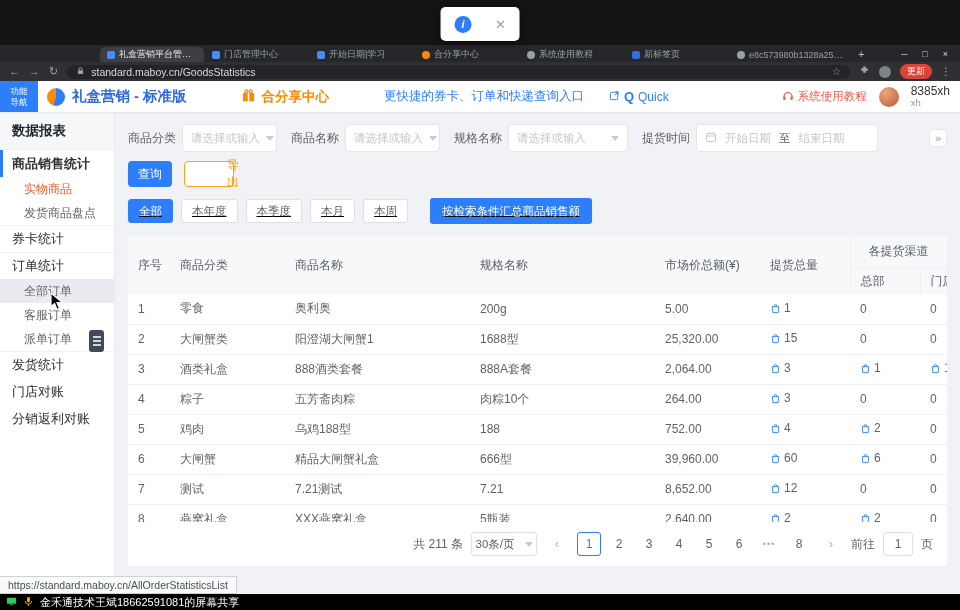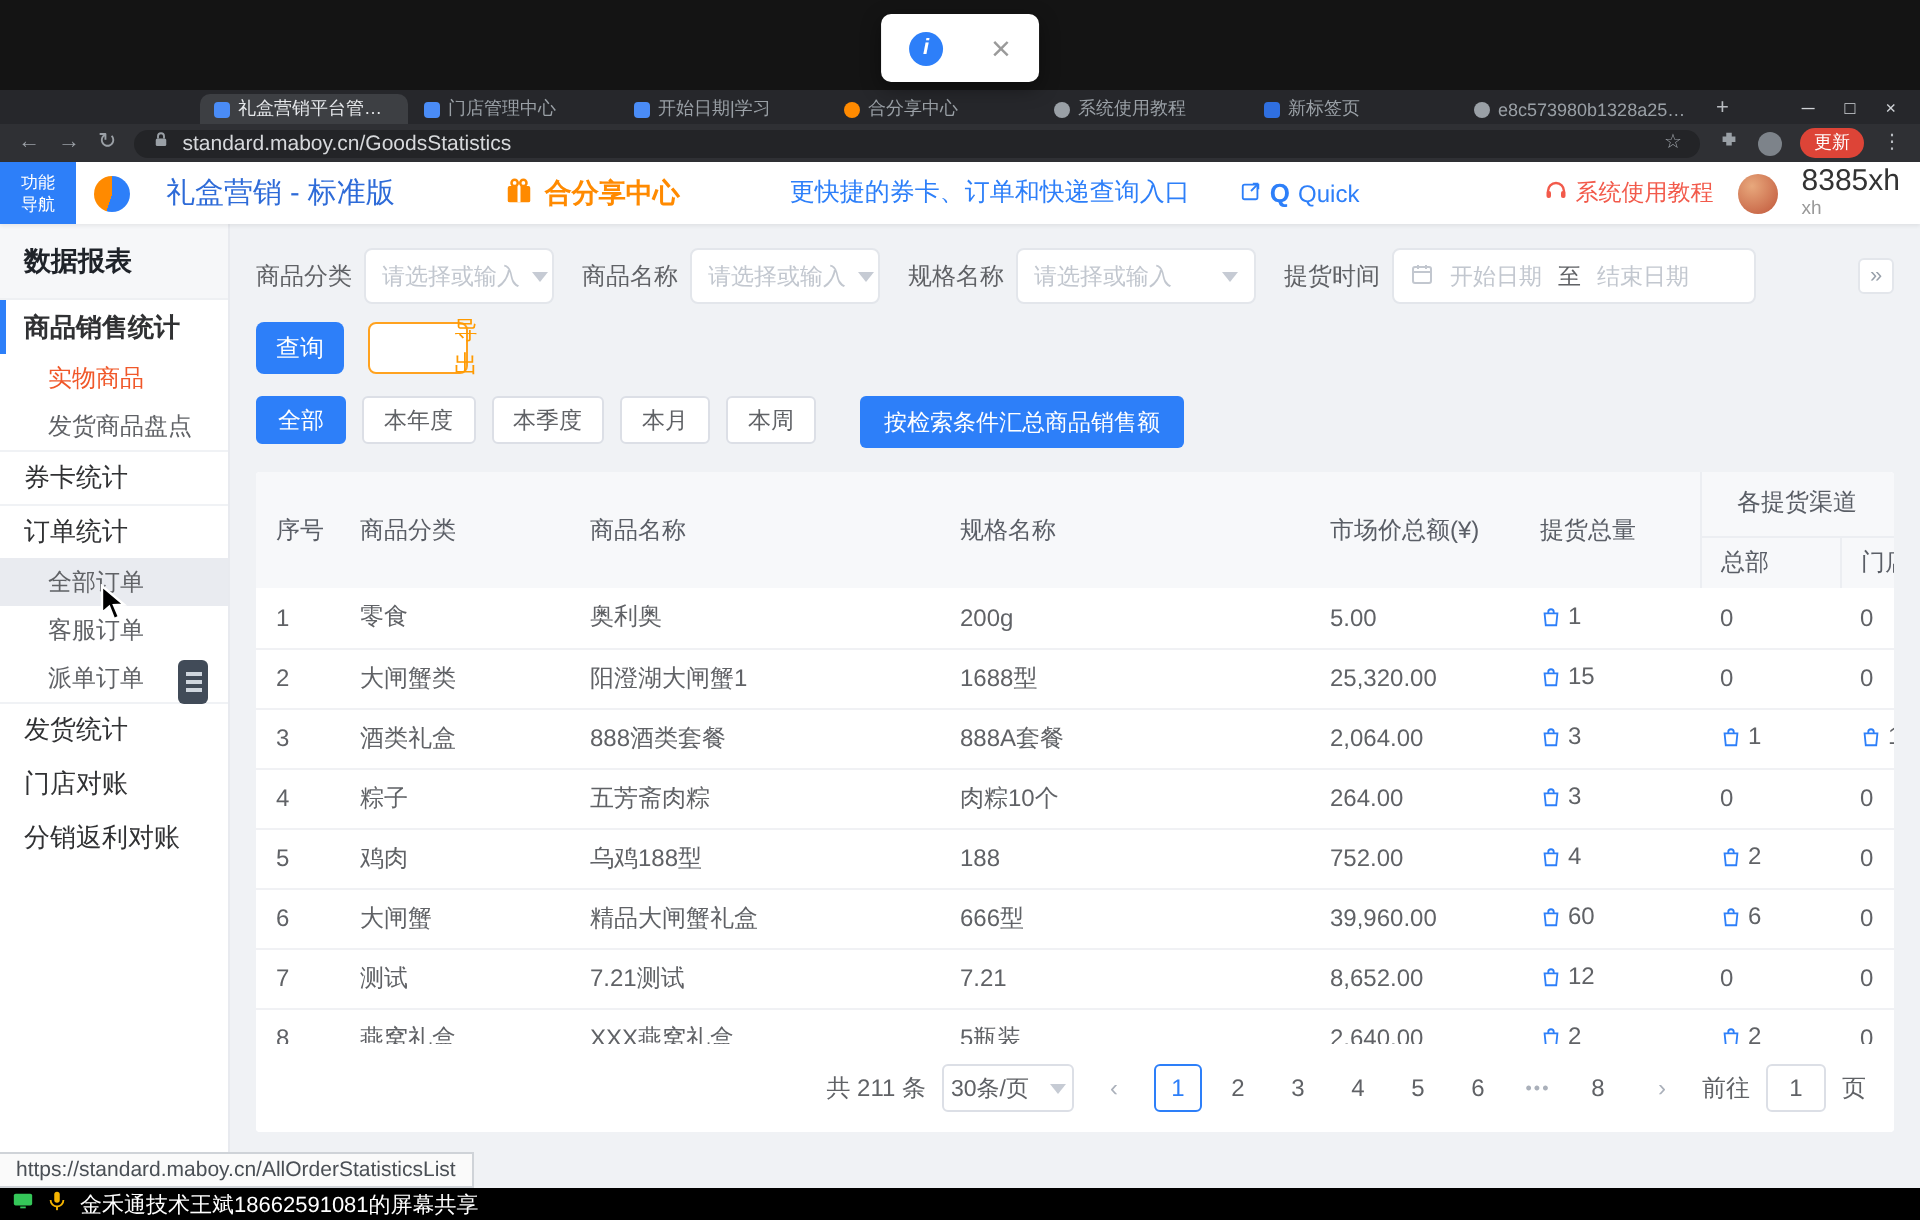--- a/index.html
+++ b/index.html
@@ -43,31 +43,31 @@
 #updatechip{background:#dd4437;color:#fff;font-size:9px;padding:1px 7px;border-radius:8px;flex:none;}
 #kebab{color:#b9bdc2;font-size:10px;}
 
 
 #appheader{position:absolute;left:0;top:81px;width:960px;height:31px;background:#fff;
   display:flex;align-items:center;box-shadow:0 1px 2px rgba(0,0,0,.07);z-index:2;}
 #navtoggle{width:38px;height:31px;background:#2d7ff9;color:#fff;font-size:8.5px;line-height:1.2;
   display:flex;flex-direction:column;align-items:center;justify-content:center;flex:none;}
 #applogo{width:18px;height:18px;border-radius:50%;margin-left:9px;flex:none;
   background:conic-gradient(#2d7ff9 0 55%,#ff8a00 55% 100%);}
-#brand{font-size:14.5px;font-weight:normal;color:#2e6bd8;margin-left:18px;white-space:nowrap;}
+#brand{font-size:14.5px;font-weight:bold;color:#2e6bd8;margin-left:7px;white-space:nowrap;}
 #sharecenter{display:flex;align-items:center;gap:5px;margin-left:55px;color:#ff8a00;
   font-weight:bold;font-size:13.5px;white-space:nowrap;}
 #promo{margin-left:55px;color:#2d7ff9;font-size:12.5px;white-space:nowrap;}
 #quick{display:flex;align-items:center;gap:4px;margin-left:25px;color:#2d7ff9;font-size:12px;white-space:nowrap;}
 #quick .q{font-weight:bold;font-size:13px;}
 #hdr-right{margin-left:auto;display:flex;align-items:center;gap:12px;padding-right:10px;}
 #tutorial{display:flex;align-items:center;gap:4px;color:#f25a4b;font-size:11.5px;white-space:nowrap;}
 #user-avatar{width:20px;height:20px;border-radius:50%;background:radial-gradient(circle at 35% 30%,#e8a87c,#c0563a);flex:none;}
 #usernames{display:flex;flex-direction:column;line-height:1.1;}
-#usernames .n1{font-size:15px;color:#333;}
+#usernames .n1{font-size:12px;color:#333;}
 #usernames .n2{font-size:9.5px;color:#999;}
 
 
 #page{position:absolute;left:0;top:112px;width:960px;height:482px;background:#f0f2f5;}
 
 
 #sidebar{position:absolute;left:0;top:0;width:115px;height:482px;background:#fff;border-right:1px solid #e8eaef;}
 #side-section{height:38px;line-height:38px;padding-left:12px;font-size:13.5px;font-weight:bold;color:#1f2329;
   background:#f6f7f9;border-bottom:1px solid #eef0f3;}
 .side-item{position:relative;display:flex;align-items:center;white-space:nowrap;}
@@ -96,21 +96,21 @@
   border-top:5px solid #c6cbd4;margin-left:6px;}
 #daterange{width:182px;height:28px;background:#fff;border:1px solid #e3e6eb;border-radius:4px;
   display:flex;align-items:center;gap:8px;padding:0 8px;font-size:11.5px;}
 #daterange .to{color:#606266;}
 #collapse-btn{margin-left:auto;width:18px;height:18px;background:#fff;border:1px solid #e3e6eb;border-radius:3px;
   color:#98a0aa;font-size:11px;display:flex;align-items:center;justify-content:center;}
 #btn-row{display:flex;align-items:center;gap:12px;margin-top:9px;}
 .btn{height:26px;border-radius:4px;font-size:12px;display:flex;align-items:center;justify-content:center;border:none;}
 #query-btn{width:44px;background:#2d7ff9;color:#fff;}
 #export-btn{width:48px;background:#fff;border:1px solid #ffa21f;color:#ff9a00;padding-left:48px;}
-#qtab-row{display:flex;align-items:flex-start;gap:8px;margin-top:11px;}
+#qtab-row{display:flex;align-items:center;gap:8px;margin-top:11px;text-decoration:underline;}
 .qtab{height:24px;padding:0 10px;font-size:11.5px;border:1px solid #dcdfe6;border-radius:3px;background:#fff;color:#606266;
   display:flex;align-items:center;}
 .qtab.active{background:#2d7ff9;border-color:#2d7ff9;color:#fff;}
 #summary-btn{height:26px;margin-left:14px;padding:0 12px;background:#2d7ff9;color:#fff;border:none;border-radius:3px;
   font-size:11.5px;display:flex;align-items:center;}
 
 
 #card{margin-top:12px;width:819px;height:330px;background:#fff;border-radius:2px;overflow:hidden;}
 #table-wrap{height:286px;overflow:hidden;}
 table{border-collapse:collapse;table-layout:fixed;width:862px;}

